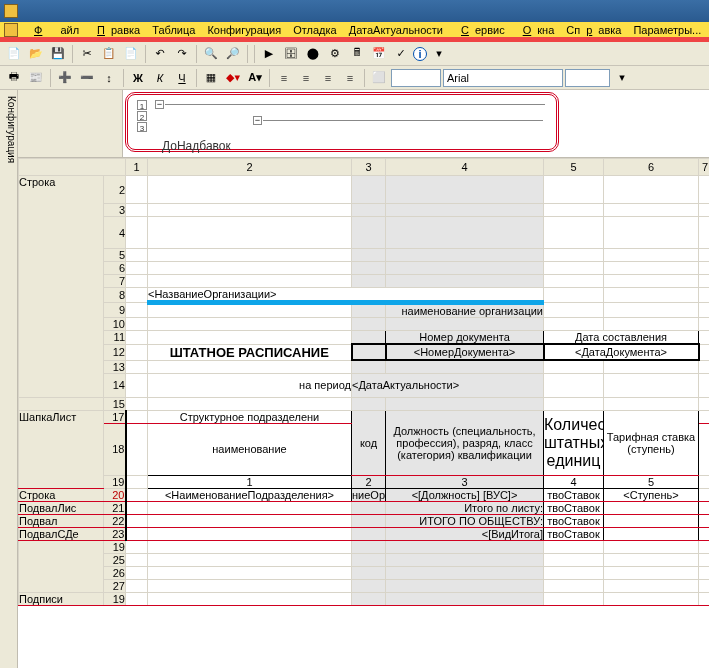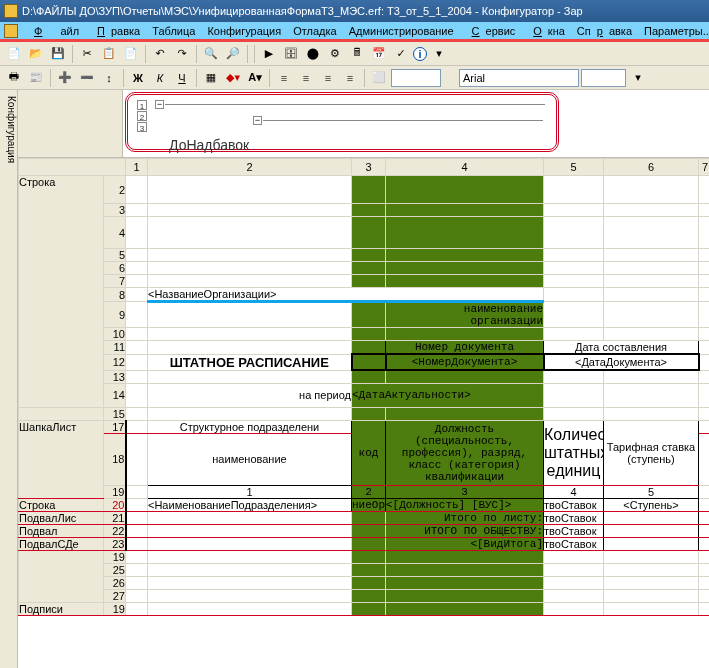--- a/index.html
+++ b/index.html
@@ -1,26 +1,26 @@
 <!DOCTYPE html>
 <html><head>
 <meta charset="utf-8">
 <style>
   * { box-sizing: border-box; margin: 0; padding: 0; }
   body { font-family: Tahoma, Arial, sans-serif; font-size: 11px; background: #ece9d8; width: 709px; height: 668px; overflow: hidden; }
   .titlebar { background: linear-gradient(to bottom, #3a6ea5 0%, #2a5a8f 100%); color: #fff; height: 22px; display: flex; align-items: center; padding: 0 4px; font-size: 11px; }
   .titlebar .icon { width: 14px; height: 14px; background: #f0c040; margin-right: 4px; border: 1px solid #806020; }
-  .menubar { background: #7dd3fc; height: 20px; display: flex; align-items: center; padding: 0 4px; border-bottom: 3px solid #ef4444; }
+  .menubar { background: #fde047; height: 20px; display: flex; align-items: center; padding: 0 4px; border-bottom: 5px solid #ef4444; }
   .menubar span { padding: 2px 6px; cursor: default; }
   .menubar .u { text-decoration: underline; }
   .toolbar { background: #ece9d8; height: 24px; display: flex; align-items: center; padding: 1px 4px; border-bottom: 1px solid #c8c4b8; gap: 2px; }
   .tbtn { width: 20px; height: 20px; border: 1px solid transparent; display: flex; align-items: center; justify-content: center; font-size: 11px; cursor: pointer; }
   .sep { width: 1px; height: 18px; background: #c0bcb0; margin: 0 2px; }
   .date-input { width: 140px; height: 18px; border: 1px solid #7f9db9; background: #fff; padding: 0 3px; font-size: 11px; }
-  .font-combo { width: 120px; height: 18px; border: 1px solid #7f9db9; background: #fff; padding: 0 3px; font-size: 11px; margin-left: 16px; }
+  .font-combo { width: 120px; height: 18px; border: 1px solid #7f9db9; background: #fff; padding: 0 3px; font-size: 11px; }
   .size-combo { width: 45px; height: 18px; border: 1px solid #7f9db9; background: #fff; padding: 0 3px; font-size:11px; }
   .bold { font-weight:bold; }
   .italic { font-style:italic; }
   .underline { text-decoration:underline; }
   .fc-black { color:#000; font-weight:bold; }
   .align { color:#333; }
   .grid-combo { width:50px; height:18px; border:1px solid #7f9db9; background:#fff; display:inline-block; }
 
   .workspace { display: flex; height: calc(668px - 22px - 20px - 24px - 24px); }
   .sidebar { width: 18px; background: #ece9d8; border-right: 1px solid #c0bcb0; writing-mode: vertical-rl; text-orientation: mixed; font-size: 10px; padding-top: 6px; text-align: left; }
@@ -28,56 +28,55 @@
   .editor { flex: 1; background: #fff; position: relative; overflow: hidden; }
 
   .outline-area { position: relative; height: 68px; border-bottom: 1px solid #c0bcb0; display:flex; }
   .outline-gutter { width: 105px; background:#ece9d8; border-right:1px solid #c0bcb0; }
   .outline-right { flex:1; position:relative; padding:6px 8px 2px 8px; }
   .red-frame { position:absolute; left:2px; top:2px; right:150px; height:60px; border:3px double #d00020; border-radius:10px; }
   .outline-nums { position:absolute; left:14px; top:10px; font-size:9px; line-height:12px; color:#333; }
   .outline-nums div { border:1px solid #888; width:10px; height:10px; text-align:center; font-size:8px; margin-bottom:1px; }
   .outline-line { border-top:1px solid #888; position:absolute; }
   .outline-minus { position:absolute; width:9px; height:9px; border:1px solid #888; background:#fff; font-size:9px; line-height:7px; text-align:center; }
-  .outline-label { position:absolute; left:46px; bottom:4px; font-size:14px; color:#333; }
+  .outline-label { position:absolute; left:39px; bottom:4px; font-size:12px; color:#333; }
   .bold-text { font-weight: bold; }
   .tiny { font-size: 8px; }
 
   table.sheet { border-collapse: collapse; width: 100%; table-layout: fixed; }
   table.sheet td, table.sheet th { border: 1px solid #d8d4c8; padding: 0; font-size: 11px; overflow:hidden; }
   table.sheet th { background:#ece9d8; font-weight:normal; height:17px; }
   td.rh { background:#ece9d8; text-align:right; padding-right:3px; font-size:10px; width:22px; border:1px solid #c0bcb0; }
   td.sl { background:#ece9d8; font-size:10px; padding:1px 3px; width:105px; border:1px solid #c0bcb0; text-align:left; vertical-align:top; }
   td.c { background:#fff; padding:1px 3px; vertical-align:middle; }
-  td.sh { background:#4d7c0f;font-family:Liberation Mono, monospace; }
+  td.sh { background:#e5e5e5; }
   tr.redline td { border-top:1px solid #d00020 !important; border-bottom:1px solid #d00020 !important; }
   tr.redline td.sl, tr.redline td.rh { border-top:1px solid #d00020 !important; border-bottom:1px solid #d00020 !important; }
-  .bthick { border:1px solid #000 !important; }
+  .bthick { border:1px solid #000 !important;text-align:center; }
   .bthick2 { border:2px solid #000 !important; }
   .vthick-l { border-left:2px solid #000 !important; }
   .txt-c { text-align:center; }
   .txt-r { text-align:right; }
   #help-icon { color:#0050b0; font-weight:bold; background:#fff; border-radius:50%; border:1px solid #0050b0; width:14px; height:14px; line-height:12px; }
 </style>
 </head>
 <body>
 
 <div class="titlebar">
   <span class="icon"></span>
-  <span>D:\ФАЙЛЫ ДО\ЗУП\Отчеты\МЭС\УнифицированнаяФормаТ3_МЭС.erf: Т3_от_5_1_2004 - Конфигуратор - Зар</span>
 </div>
 
 <div class="menubar">
   <span style="width:14px;height:14px;background:#f0c040;border:1px solid #806020;margin-right:4px"></span>
   <span><span class="u">Ф</span><span></span>айл</span>
   <span><span class="u">П</span>равка</span>
   <span>Таблица</span>
   <span>Конфигурация</span>
   <span>Отладка</span>
-  <span>Администрирование</span>
+  <span>ДатаАктуальности</span>
   <span><span class="u">С</span>ервис</span>
   <span><span class="u">О</span>кна</span>
   <span>Сп<span class="u">р</span>авка</span>
   <span>Параметры...</span>
 </div>
 
 <div class="toolbar">
   <div class="tbtn">📄</div>
   <div class="tbtn">📂</div>
   <div class="tbtn">💾</div>
@@ -236,21 +235,21 @@
             <td class="c"></td>
             <td class="c sh"></td>
             <td class="c sh"></td>
             <td class="c"></td>
             <td class="c"></td>
             <td class="c"></td>
           </tr>
       <tr>
             <td class="rh">8</td>
             <td class="c"></td>
-            <td class="c" colspan="3" style="border-bottom:3px solid #0ea5e9">&lt;НазваниеОрганизации&gt;</td>
+            <td class="c" colspan="3" style="border-bottom:5px solid #0ea5e9">&lt;НазваниеОрганизации&gt;</td>
             <td class="c"></td>
             <td class="c"></td>
             <td class="c"></td>
           </tr>
       <tr>
             <td class="rh">9</td>
             <td class="c"></td>
             <td class="c"></td>
             <td class="c sh"></td>
             <td class="c sh tiny txt-r">наименование организации</td>

